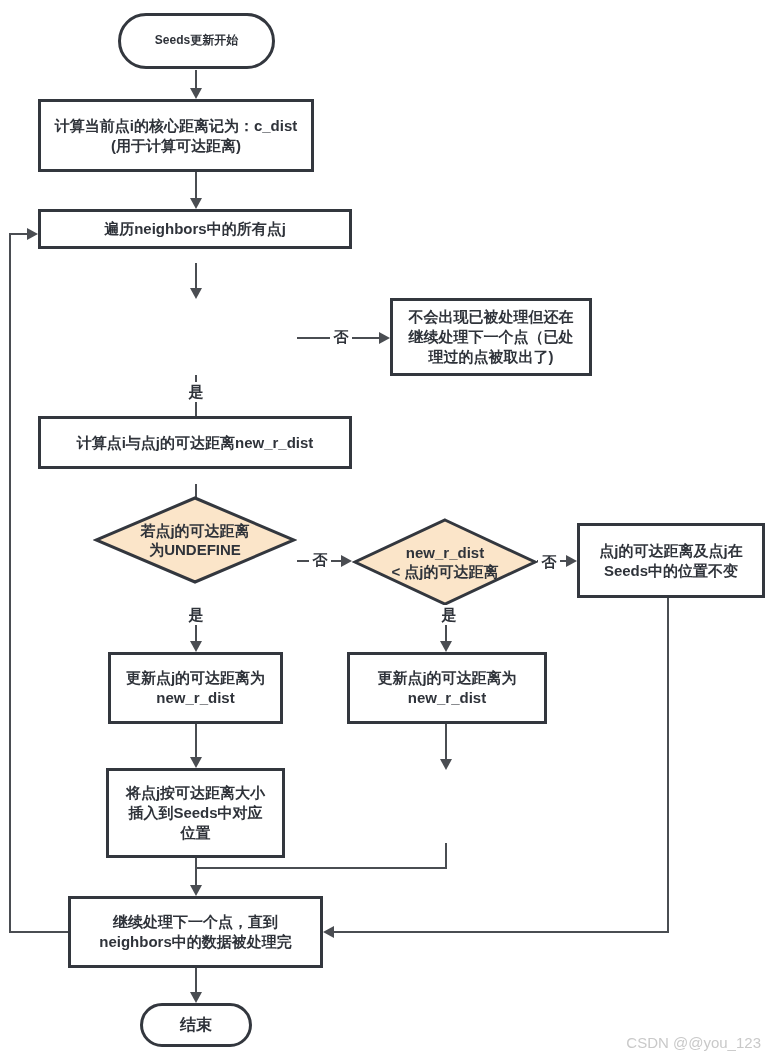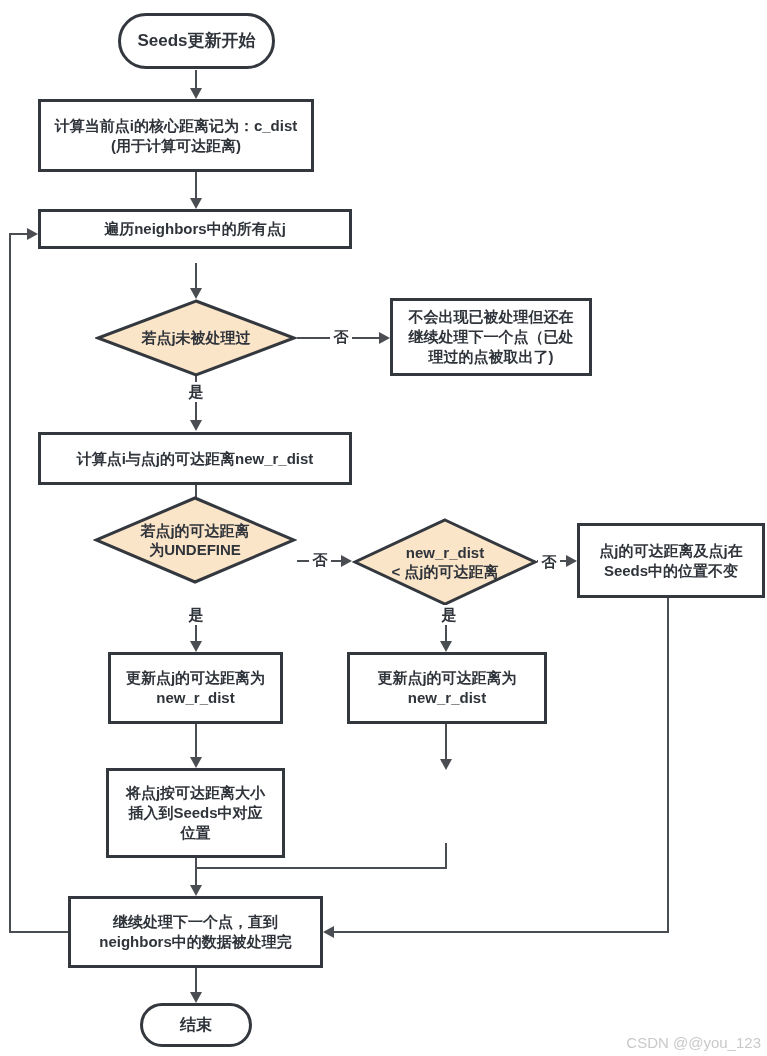--- a/index.html
+++ b/index.html
@@ -3,21 +3,21 @@
 <meta charset="utf-8">
 <style>
   html,body{margin:0;padding:0;}
   body{background:#fff;font-family:"Liberation Sans","DejaVu Sans",sans-serif;}
   .canvas{position:relative;width:767px;height:1056px;background:var(--bg,#fff);overflow:hidden;}
 
   
   .node{position:absolute;box-sizing:border-box;border:3px solid var(--border);background:var(--node-fill);
         display:flex;align-items:center;justify-content:center;text-align:center;
         font-weight:bold;font-size:15px;line-height:1.32;color:var(--text);white-space:pre-line;}
-  .terminal{border-radius:28px;font-size:17px;}
+  .terminal{border-radius:28px;font-size:12px;}
   .terminal.small{border-radius:22px;font-size:16px;}
 
   
   .decision{position:absolute;}
   .decision svg{position:absolute;left:0;top:0;display:block;}
   .decision polygon{fill:var(--decision-fill);stroke:var(--border);stroke-width:3;}
   .decision .dlabel{position:absolute;left:0;top:0;width:100%;height:100%;
         display:flex;align-items:center;justify-content:center;text-align:center;
         font-weight:bold;font-size:15px;line-height:1.3;color:var(--text);white-space:pre-line;}
 
@@ -93,32 +93,26 @@
   <div class="vline" style="left:195px;top:968px;height:28px"></div>
   <div class="ah down" style="left:190px;top:992px"></div>
 
   <div class="node terminal" style="left:118px;top:13px;width:157px;height:56px">Seeds更新开始</div>
 
   <div class="node" style="left:38px;top:99px;width:276px;height:73px">计算当前点i的核心距离记为：c_dist
 (用于计算可达距离)</div>
 
   <div class="node" style="left:38px;top:209px;width:314px;height:40px">遍历neighbors中的所有点j</div>
 
-  <div class="decision" style="left:95px;top:299px;width:202px;height:78px">
-    <svg width="202" height="78">
-      <polygon points="101,2 199,39 101,76 3,39"></polygon>
-    </svg>
-    <div class="dlabel">若点j未被处理过</div>
-  </div>
 
   <div class="node" style="left:390px;top:298px;width:202px;height:78px">不会出现已被处理但还在
 继续处理下一个点（已处
 理过的点被取出了)</div>
 
-  <div class="node" style="left:38px;top:432px;width:314px;height:53px">计算点i与点j的可达距离new_r_dist</div>
+  <div class="node" style="left:38px;top:416px;width:314px;height:53px">计算点i与点j的可达距离new_r_dist</div>
 
   <div class="decision" style="left:93px;top:496px;width:204px;height:88px">
     <svg width="204" height="88">
       <polygon points="102,2 201,44 102,86 3,44"></polygon>
     </svg>
     <div class="dlabel">若点j的可达距离
 为UNDEFINE</div>
   </div>
 
   <div class="decision" style="left:352px;top:518px;width:186px;height:88px">

